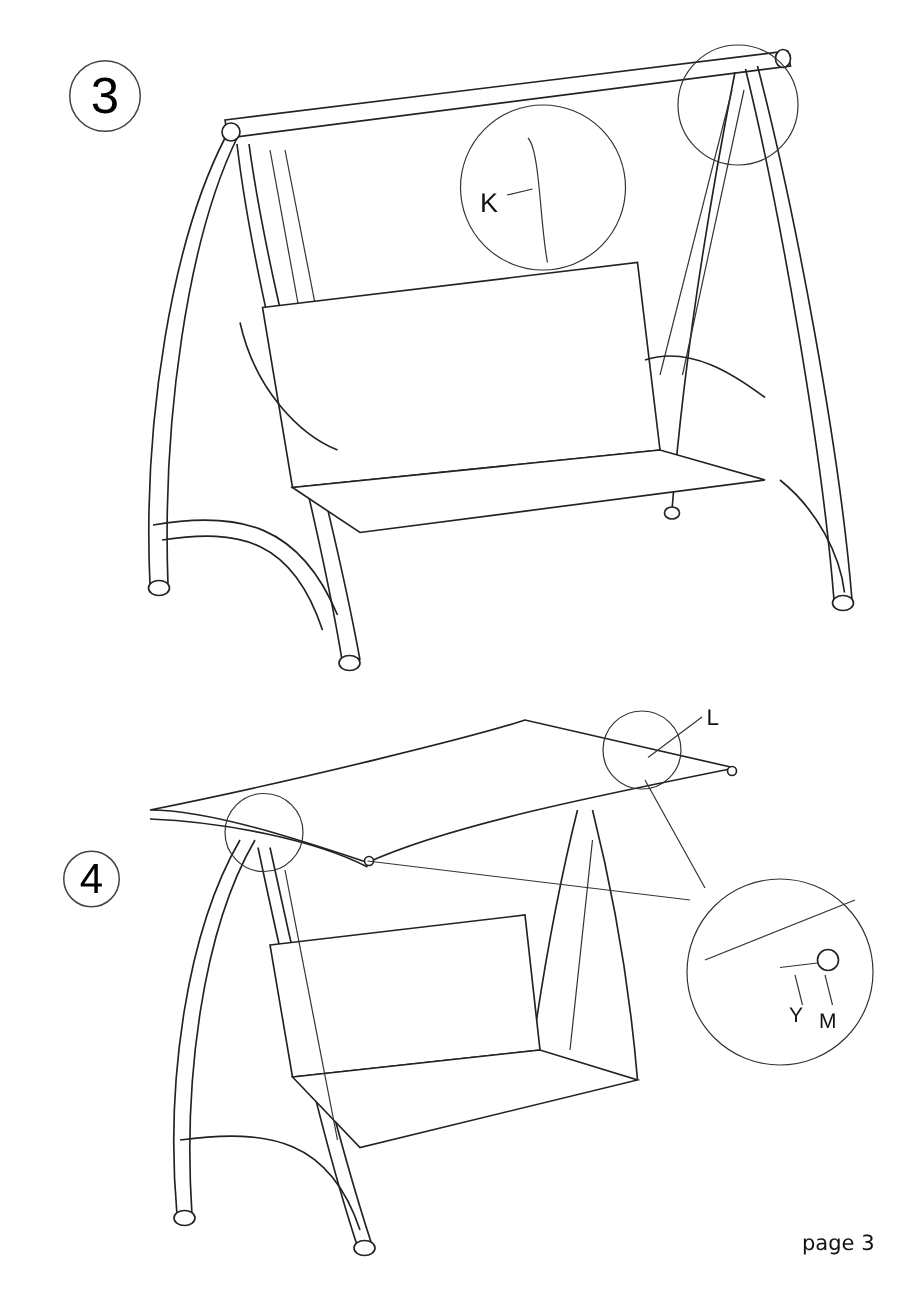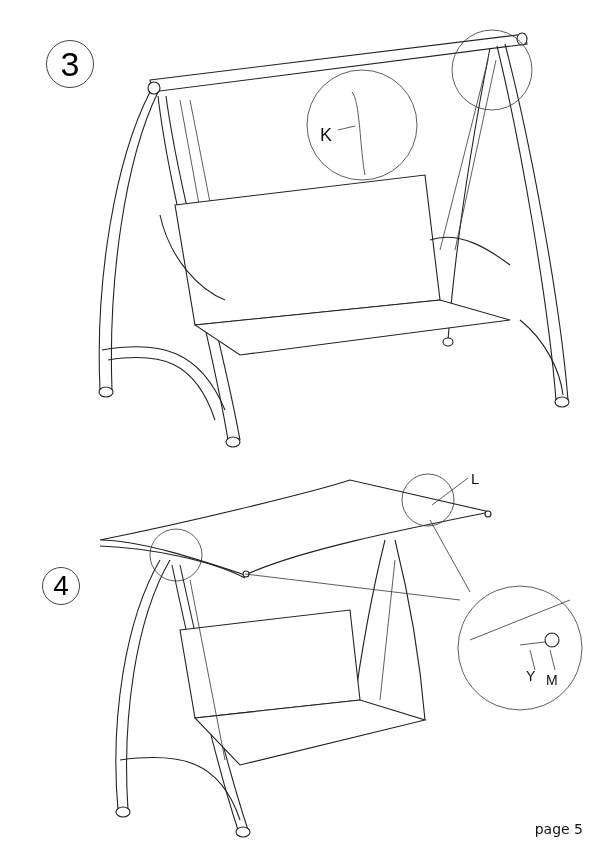--- a/index.html
+++ b/index.html
@@ -94,13 +94,13 @@
 </div>
 <div class="label" style="left:320px;top:125px;font-size:18px;">K</div>
 
 <div class="step-badge" style="left:42px;top:567px;width:38px;height:38px;font-size:28px;">
   <span>4</span>
 </div>
 <div class="label" style="left:471px;top:470px;">L</div>
 <div class="label" style="left:526px;top:668px;font-size:14px;">Y</div>
 <div class="label" style="left:546px;top:672px;font-size:14px;">M</div>
 
-<div class="page-num">page 5</div>
+<div class="page-num">page 3</div>
 
 </body></html>

